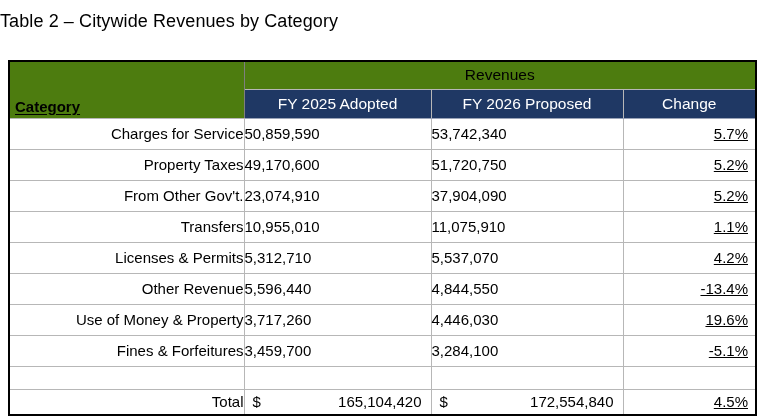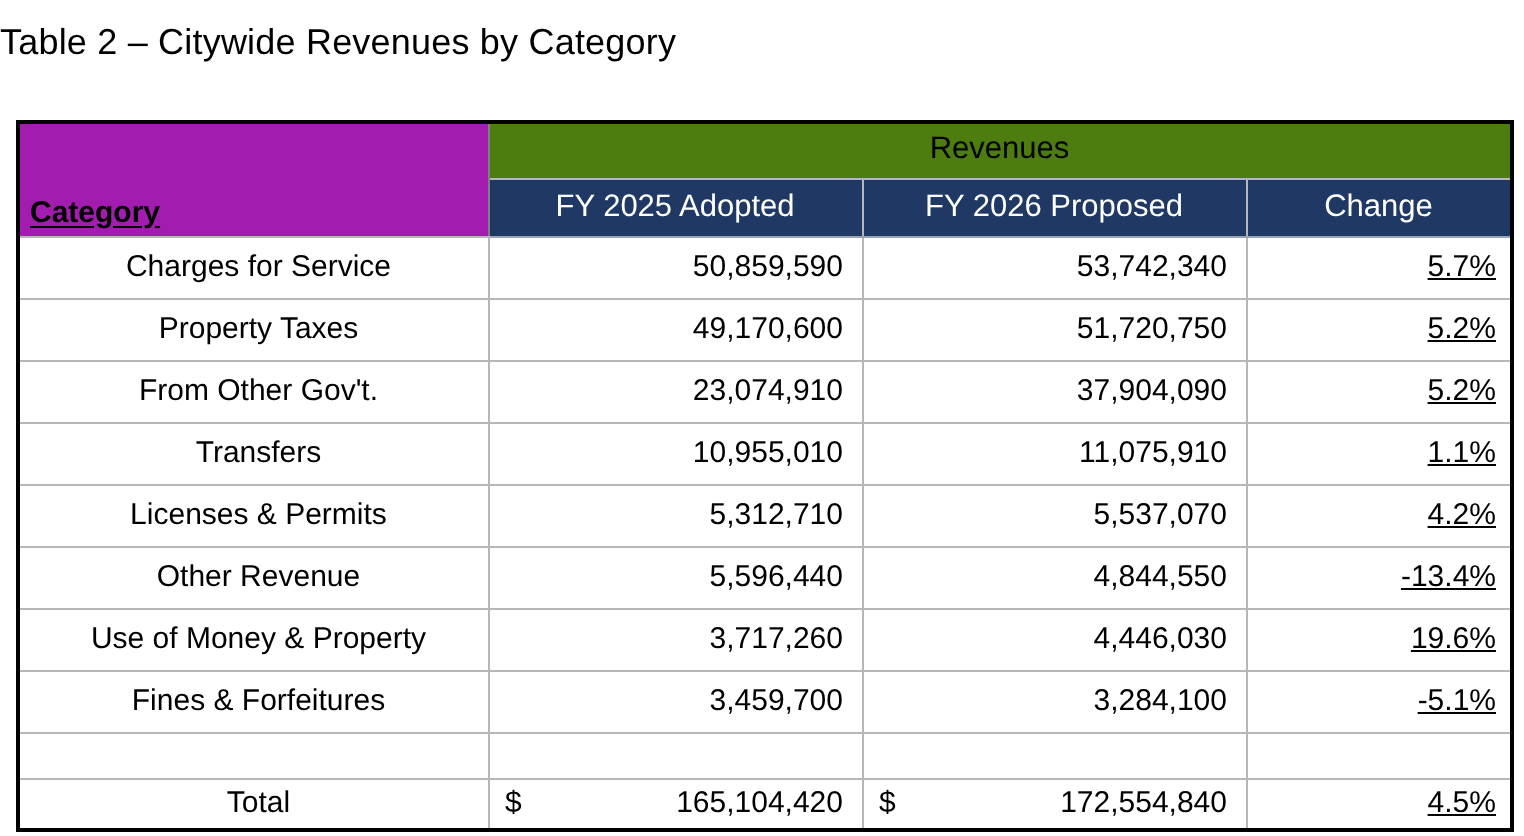--- a/index.html
+++ b/index.html
@@ -37,41 +37,41 @@
   
   tr.r-group { height: 28px; }
   td.group-hd {
     background: #4d7c0f;
     text-align: center;
     font-size: 15.5px;
     color: #000;
   }
   
   td.cat-hd {
-    background: #a21caf;
+    background: #4d7c0f;
     vertical-align: bottom;
     padding: 0 0 3px 5px;
     font-weight: 700;
     border-right: 1px solid #7f7f7f;
   }
   td.cat-hd span { text-decoration: underline; text-underline-offset: 2px; }
   
   tr.r-cols { height: 29px; }
   th.col-hd {
     background: #1f3864;
     color: #ffffff;
     text-align: center;
     font-size: 15.5px;
     border-left: 1px solid #9aa3b8;
     border-bottom: 1px solid #9aa3b8;
   }
   
   tr.r-data { height: 31px; }
-  td.cat  { text-align: center;  padding-left: 5px; margin-left: 32px; }
-  td.num  { text-align: right; padding-right: 9px; }
+  td.cat  { text-align: right;  padding-left: 5px; margin-left: 32px; }
+  td.num  { padding-right: 9px; }
   td.pct  { text-align: right; padding-right: 7px; text-decoration: underline; }
   
   tr.r-blank { height: 23px; }
   
   tr.r-total { height: 26px; font-weight: 700; }
   tr.r-total td {
     border-top: 1px solid #7f7f7f;
     border-left: 1px solid #404040;
   }
   tr.r-total td.cat { border-left: none; }

